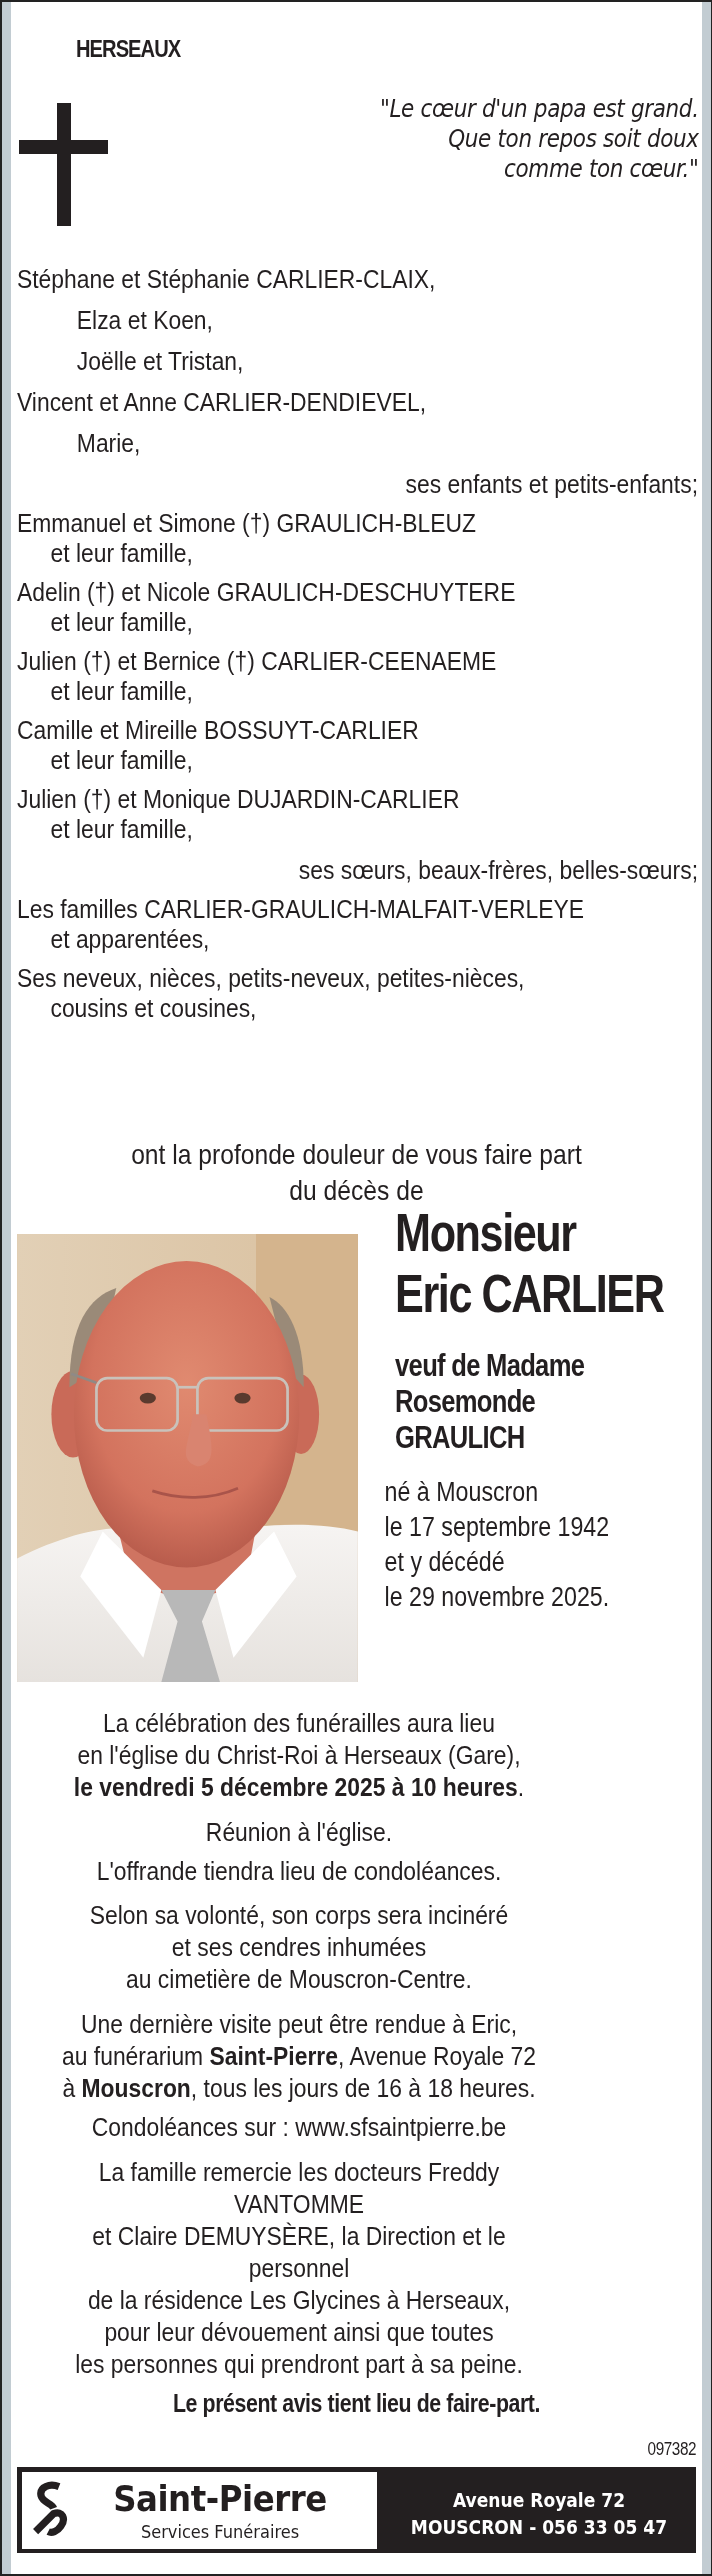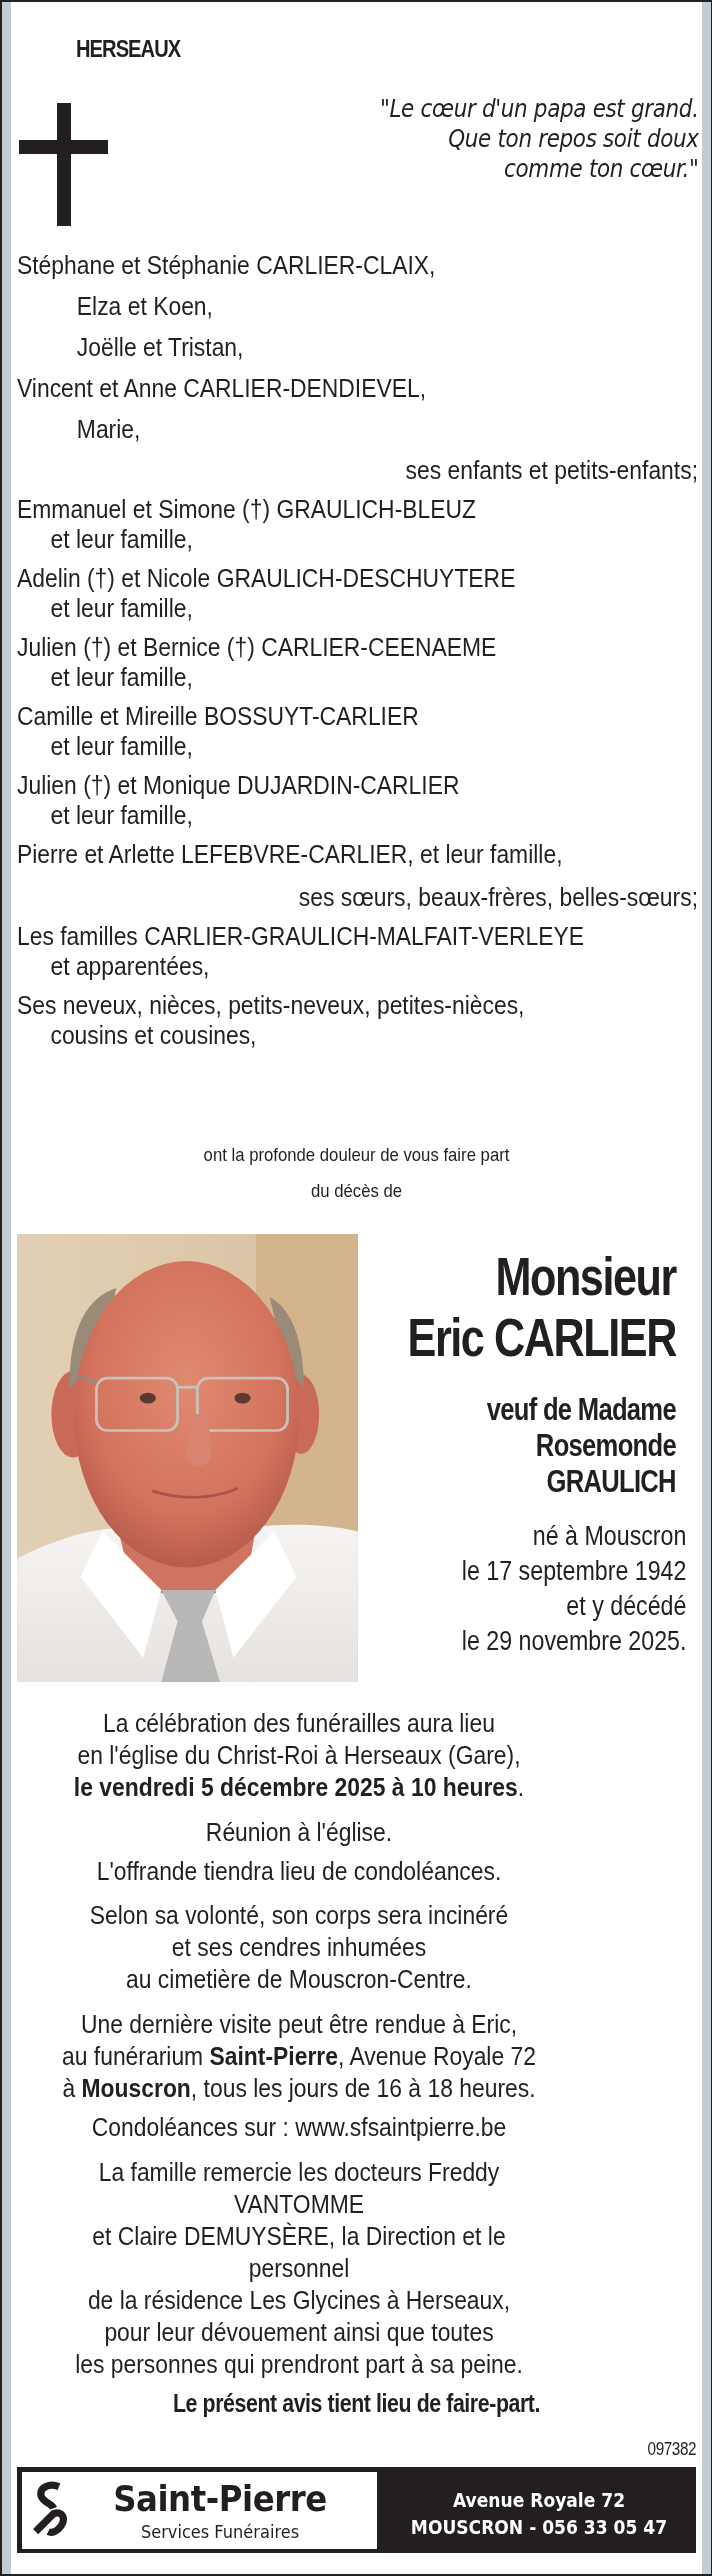--- a/index.html
+++ b/index.html
@@ -13,34 +13,34 @@
 
   .abs { position: absolute; }
 
   .place { left: 76px; top: 36px; font-weight: bold; font-size: 23.4px; letter-spacing: -1.1px; transform: scaleX(0.86); transform-origin: left top; }
 
   .quote { right: 14.4px; top: 94px; text-align: right; font-style: italic; font-size: 25px; line-height: 30px; letter-spacing: -0.4px; font-family: "DejaVu Sans", sans-serif; transform: scaleX(0.86); transform-origin: right top; }
 
   .cross-v { left: 57px; top: 103px; width: 14.4px; height: 123px; background: #231f20; }
   .cross-h { left: 19px; top: 140px; width: 89px; height: 14.4px; background: #231f20; }
 
-  .family { left: 17px; top: 245px; width: 681px; font-size: 26px; }
+  .family { left: 17px; top: 259px; width: 681px; font-size: 26px; }
   .family .line { height: 41px; line-height: 41px; white-space: nowrap; transform: scaleX(0.88); transform-origin: left center; }
   .family .line.indent { padding-left: 68px; }
   .family .line.right { text-align: right; transform-origin: right center; }
   .family .entry .main { height: 31px; line-height: 36px; white-space: nowrap; transform: scaleX(0.88); transform-origin: left center; }
   .family .entry .sub { height: 38px; line-height: 34px; padding-left: 38px; white-space: nowrap; transform: scaleX(0.88); transform-origin: left center; }
   .family .entry.single .main { height: 41px; }
 
-  .announce { left: 11.7px; width: 689px; top: 1137px; text-align: center; font-size: 19px; line-height: 36px; }
+  .announce { left: 11.7px; width: 689px; top: 1137px; text-align: center; font-size: 28px; line-height: 36px; }
   .announce div { transform: scaleX(0.88); }
 
   .photo { left: 17px; top: 1234px; width: 341px; height: 448px; overflow: hidden; background: #d9c3a6; }
 
-  .namebox { left: 360px; top: 1246px; width: 351px; text-align: right; }
+  .namebox { left: 360px; top: 1202px; width: 351px; text-align: left; }
   .namebox .title { font-weight: bold; font-size: 54px; line-height: 61px; letter-spacing: -1.8px; transform: scaleX(0.8); }
   .namebox .widow { margin-top: 23.4px; font-weight: bold; font-size: 32px; line-height: 36px; letter-spacing: -0.9px; transform: scaleX(0.8); }
   .namebox .born { margin-top: 20px; font-size: 27px; line-height: 35px; transform: scaleX(0.86); }
 
   .details { left: 11.7px; width: 574px; top: 1707px; text-align: center; font-size: 26px; line-height: 32px; }
   .details .p { transform: scaleX(0.88); margin-bottom: 12.6px; }
   .details .p.tight { margin-bottom: 7.2px; }
   .details b { font-weight: bold; }
 
   .notice { left: 11.7px; width: 689px; top: 2388px; text-align: center; font-weight: bold; font-size: 26px; transform: scaleX(0.82); letter-spacing: -0.5px; }
@@ -92,23 +92,20 @@
     <div class="main">Julien (†) et Bernice (†) CARLIER-CEENAEME</div>
     <div class="sub">et leur famille,</div>
   </div>
   <div class="entry">
     <div class="main">Camille et Mireille BOSSUYT-CARLIER</div>
     <div class="sub">et leur famille,</div>
   </div>
   <div class="entry">
     <div class="main">Julien (†) et Monique DUJARDIN-CARLIER</div>
     <div class="sub">et leur famille,</div>
-  </div>
-  <div class="entry single">
-    <div class="main">Pierre et Arlette LEFEBVRE-CARLIER, et leur famille,</div>
   </div>
   <div class="line right">ses sœurs, beaux-frères, belles-sœurs;</div>
 
   <div class="entry">
     <div class="main">Les familles CARLIER-GRAULICH-MALFAIT-VERLEYE</div>
     <div class="sub">et apparentées,</div>
   </div>
   <div class="entry">
     <div class="main">Ses neveux, nièces, petits-neveux, petites-nièces,</div>
     <div class="sub">cousins et cousines,</div>

